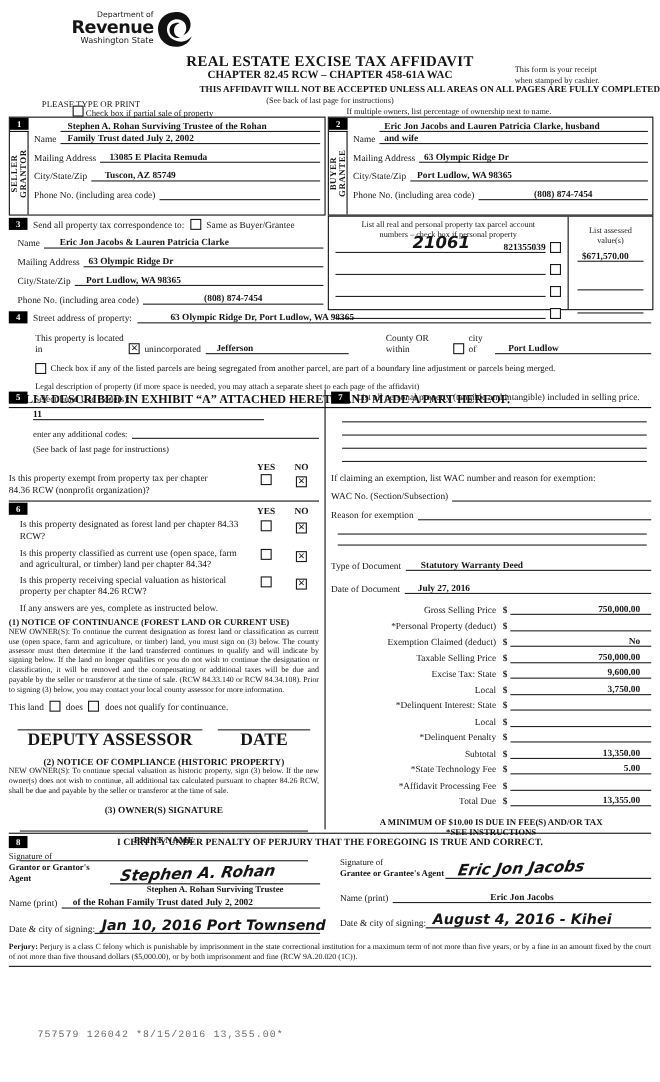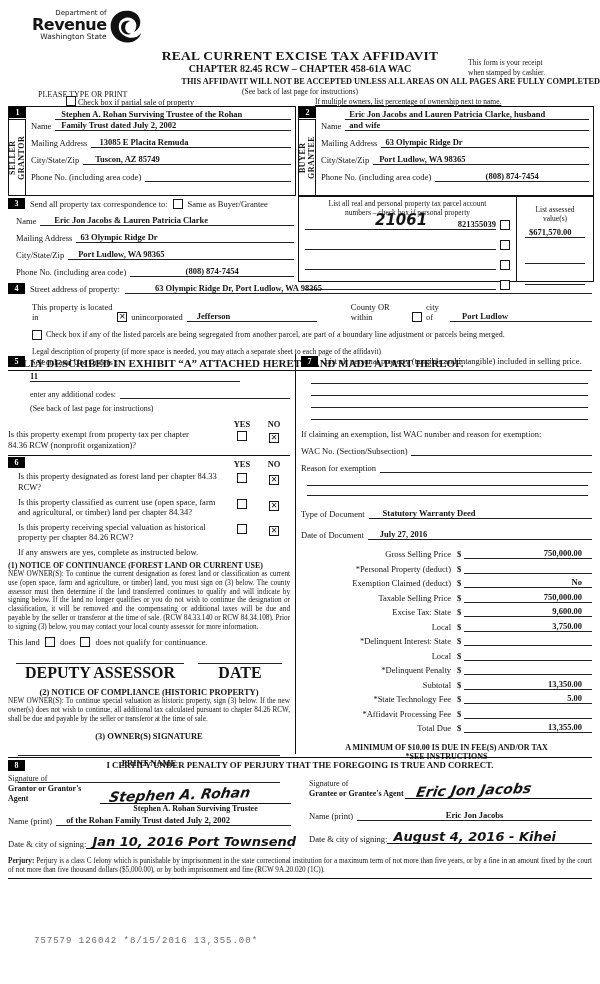--- a/index.html
+++ b/index.html
@@ -36,45 +36,45 @@
   .hr{border-top:1px solid #111;}
 </style>
 </head>
 <body>
 
 <div class="page">
 
   <div class="abs" style="left:32px;top:10px;display:flex;gap:2px;">
     <div style="text-align:right;line-height:1;">
       <div style="font-size:7px;font-family:'DejaVu Sans',sans-serif;">Department of</div>
-      <div class="b" style="font-size:16px;font-family:'DejaVu Sans',sans-serif;letter-spacing:-.5px;">Revenue</div>
+      <div class="b" style="font-size:16px;font-family:'DejaVu Sans',sans-serif;letter-spacing:-.5px;margin-left:33px;">Revenue</div>
       <div style="font-size:7.5px;font-family:'DejaVu Sans',sans-serif;">Washington State</div>
     </div>
     <span>
       <svg width="34" height="34" viewBox="0 0 40 40">
         <path fill="#111" d="M21 1 C9 1 1 10 2 21 C3 32 13 40 25 38 C31 37 36 33 38 27 C34 32 28 34 22 32 C14 30 10 23 12 16 C14 10 21 7 27 10 C33 13 34 21 29 26 C36 23 39 15 35 8 C32 3 27 1 21 1 Z M20 13 C15 14 13 19 15 24 C17 28 22 30 26 28 C22 28 19 25 19 21 C19 17 21 14 25 13 C23 12.5 21.5 12.7 20 13 Z"></path>
       </svg>
     </span>
   </div>
 
-  <div class="abs ctr b" style="left:0;top:48px;width:100%;font-size:13.5px;letter-spacing:.3px;">REAL CURRENT EXCISE TAX AFFIDAVIT</div>
+  <div class="abs ctr b" style="left:0;top:48px;width:100%;font-size:13.5px;letter-spacing:.3px;">REAL ESTATE EXCISE TAX AFFIDAVIT</div>
   <div class="abs" style="left:38px;top:66px;font-size:8px;margin-top:24px;">PLEASE TYPE OR PRINT</div>
   <div class="abs ctr b" style="left:0;top:63px;width:100%;font-size:10px;">CHAPTER 82.45 RCW – CHAPTER 458-61A WAC</div>
   <div class="abs" style="left:468px;top:58px;width:115px;font-size:7.5px;line-height:1.3;">
     <span>This form is your receipt</span><br>
     <span>when stamped by cashier.</span>
   </div>
   <div class="abs ctr b" style="left:0;top:77px;width:100%;font-size:8.3px;text-align:right;">THIS AFFIDAVIT WILL NOT BE ACCEPTED UNLESS ALL AREAS ON ALL PAGES ARE FULLY COMPLETED</div>
   <div class="abs ctr" style="left:0;top:87px;width:100%;font-size:7.5px;">(See back of last page for instructions)</div>
 
   <div class="abs" style="left:66px;top:96px;font-size:8px;">
     <span class="cb"></span>
     <span>Check box if partial sale of property</span>
   </div>
-  <div class="abs" style="left:315px;top:97px;font-size:7.5px;text-decoration:underline;">If multiple owners, list percentage of ownership next to name.</div>
+  <div class="abs" style="left:315px;top:97px;font-size:7.5px;">If multiple owners, list percentage of ownership next to name.</div>
 
   <div class="abs vbox" style="left:8px;top:106px;width:286px;height:88px;">
     <div class="abs secnum" style="left:0;top:0;">1</div>
     <div class="abs" style="left:0;top:12px;width:16px;height:75px;border-right:1.2px solid #111;border-top:1.2px solid #111;display:flex;align-items:center;justify-content:center;">
       <span class="vlabel"><span>SELLER</span> <span>GRANTOR</span></span>
     </div>
     <div class="abs" style="left:22px;top:2px;right:4px;">
       <div class="fr" style="margin-top:0;">
         <span class="lab">Name</span>
         <span style="flex:1;">

